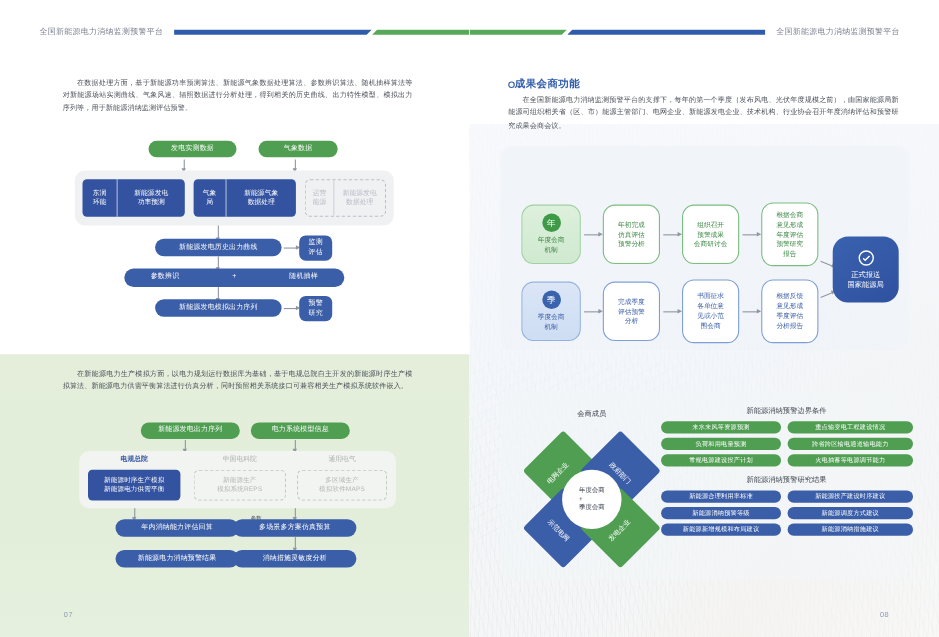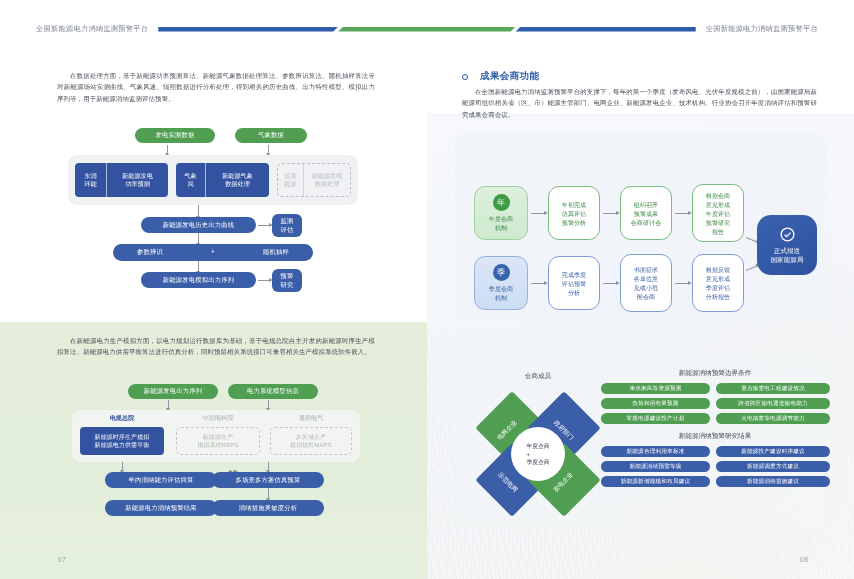--- a/index.html
+++ b/index.html
@@ -60,21 +60,21 @@
              linear-gradient(118deg, rgba(255,255,255,0) 55%, rgba(240,236,228,.75) 72%, rgba(255,255,255,.2) 100%),
              repeating-linear-gradient(92deg, rgba(150,160,175,.13) 0 1px, rgba(255,255,255,0) 1px 4px),
              repeating-linear-gradient(74deg, rgba(120,135,155,.10) 0 1px, rgba(255,255,255,0) 1px 7px),
              linear-gradient(160deg,#fdfdfe 0%, #f3f5f8 38%, #eef1f5 62%, #f7f6f3 100%);
   }
   .photo-diag { position:absolute; left:427px; top:330px; width:200px; height:160px;
            background:repeating-linear-gradient(-28deg, rgba(170,180,195,.18) 0 1px, rgba(255,255,255,0) 1px 9px); }
   .wash { position:absolute; left:427px; top:113px; width:427px; height:466px;
           background:linear-gradient(180deg, rgba(246,248,252,.92) 0%, rgba(244,247,251,.80) 40%, rgba(248,248,248,.55) 100%); }
 
-  .r-head { position:absolute; left:462px; top:70px; display:flex; align-items:center; gap:12px; }
+  .r-head { position:absolute; left:462px; top:70px; display:flex; align-items:center; gap:0; }
   .r-head .dot { width:6px; height:6px; border-radius:50%; border:1.4px solid #2f5bab; }
   .r-head .t { font-size:9.5px; color:#2f5bab; font-weight:bold; letter-spacing:.4px; }
   .r-para { position:absolute; left:462px; top:86px; width:355px; }
 
   .panel { position:absolute; border-radius:10px; }
   .panel-top { left:455px; top:133px; width:371px; height:185px; background:rgba(240,243,249,.78); }
   .panel-bot { left:455px; top:355px; width:371px; height:172px; background:rgba(243,245,248,.55); }
 
   .card { position:absolute; border-radius:11px; display:flex; flex-direction:column;
           align-items:center; justify-content:center; text-align:center; font-size:6.1px; line-height:9px; }

